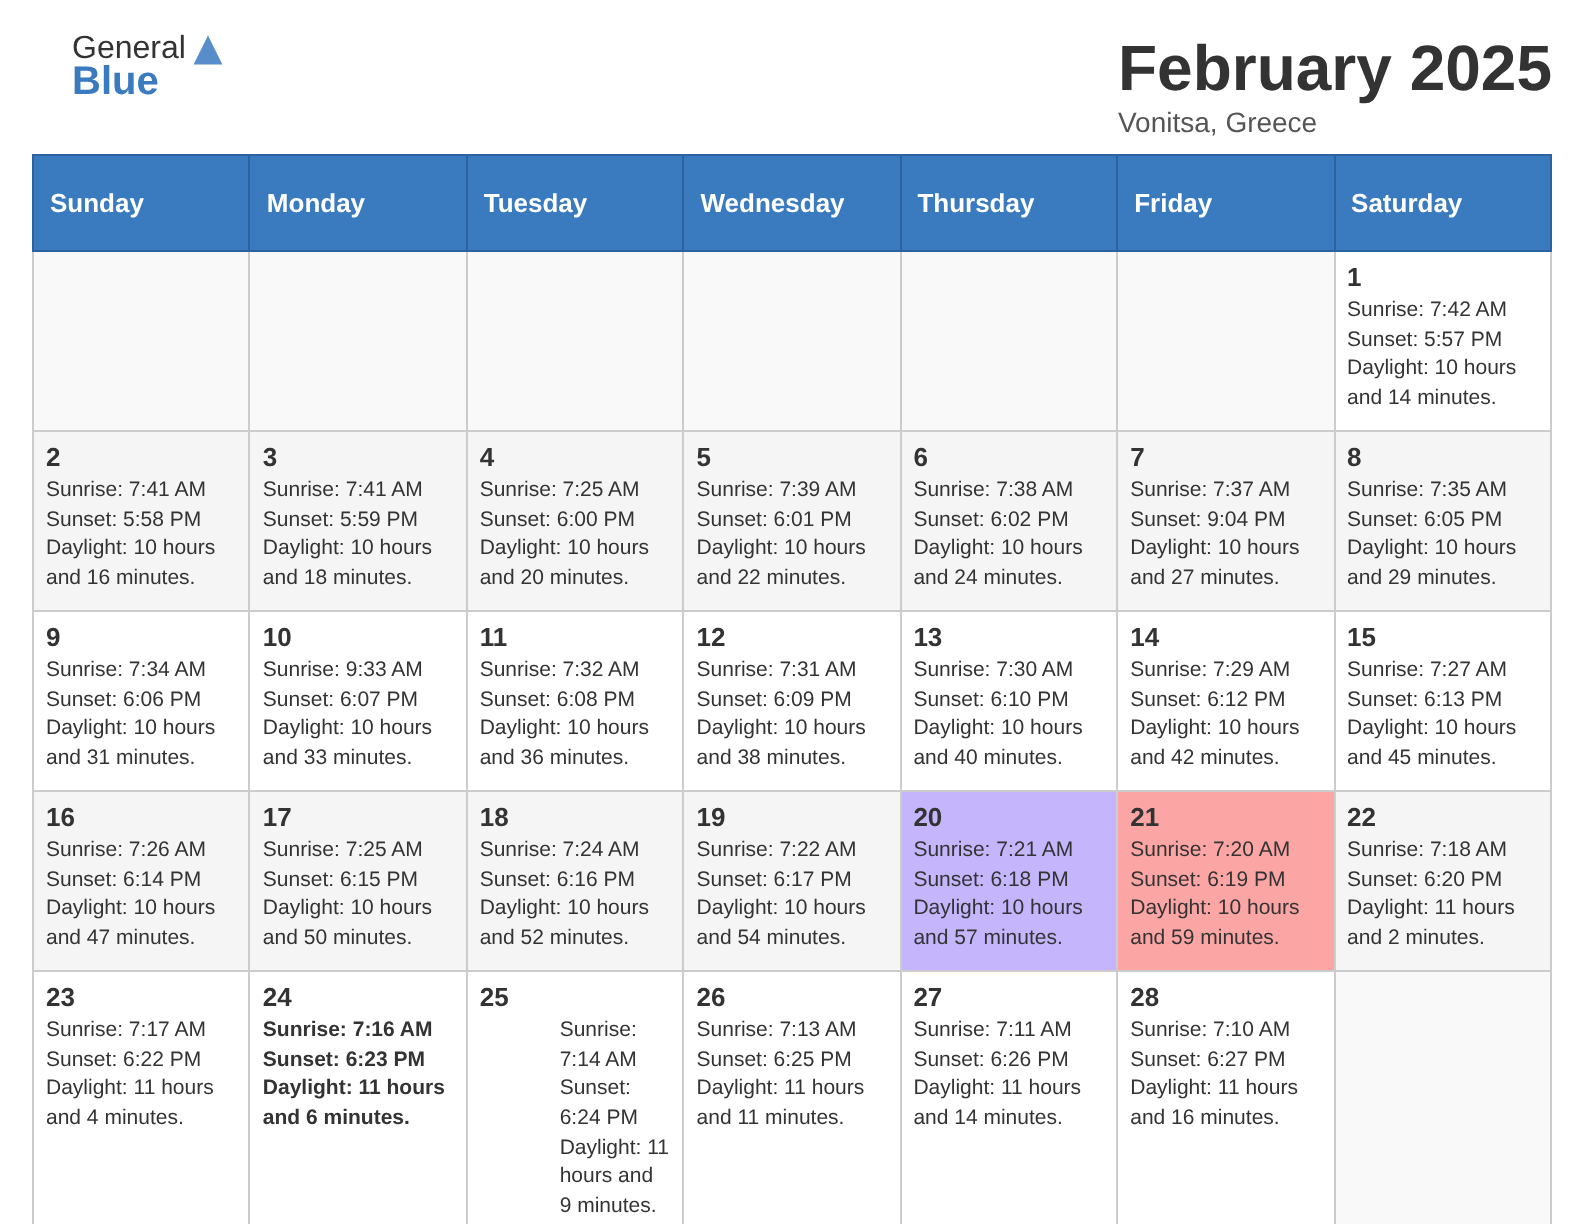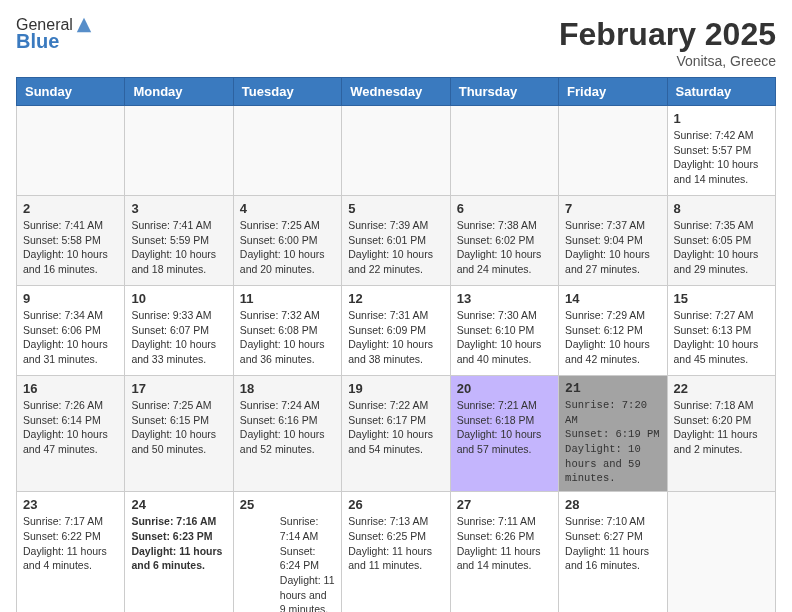--- a/index.html
+++ b/index.html
@@ -12,50 +12,50 @@
     }
     .header {
       display: flex;
       justify-content: space-between;
       align-items: flex-start;
       margin-bottom: 8px;
     }
     .logo {
       display: flex;
       align-items: center;
+      margin-left: 20px;
     }
     .logo-general { color: #333; }
     .logo-blue { color: #3a7abf; }
     .logo-icon {
       width: 18px;
       height: 18px;
       margin-left: 2px;
     }
     .title-block {
-      text-align: right;
     }
     .month-title {
       font-size: 32px;
       font-weight: bold;
       color: #333;
     }
     .subtitle {
       font-size: 14px;
       color: #555;
     }
     .calendar {
       width: 100%;
       border-collapse: collapse;
       border: 1px solid #ccc;
     }
     .calendar th {
       background-color: #3a7abf;
       color: #fff;
       text-align: left;
-      padding: 6px 8px;
+      padding: 16px 8px;
       font-size: 13px;
       border: 1px solid #2d62a0;
     }
     .calendar td {
       vertical-align: top;
       padding: 5px 6px;
       border: 1px solid #ccc;
       width: calc(100% / 7);
       font-size: 10.5px;
       color: #333;
@@ -236,21 +236,21 @@
           <div class="day-info" style="white-space: pre-line;">Sunrise: 7:22 AM
 Sunset: 6:17 PM
 Daylight: 10 hours and 54 minutes.</div>
         </td>
         <td style="background-color: #c4b5fd;">
           <span class="day-num">20</span>
           <div class="day-info" style="white-space: pre-line;">Sunrise: 7:21 AM
 Sunset: 6:18 PM
 Daylight: 10 hours and 57 minutes.</div>
         </td>
-        <td style="background-color: #a3a3a3; font-family: Liberation Mono, monospace;">
+        <td style="background-color: #fca5a5;">
           <span class="day-num">21</span>
           <div class="day-info" style="white-space: pre-line;">Sunrise: 7:20 AM
 Sunset: 6:19 PM
 Daylight: 10 hours and 59 minutes.</div>
         </td>
         <td style="background-color: rgb(245, 245, 245);">
           <span class="day-num">22</span>
           <div class="day-info" style="white-space: pre-line;">Sunrise: 7:18 AM
 Sunset: 6:20 PM
 Daylight: 11 hours and 2 minutes.</div>

